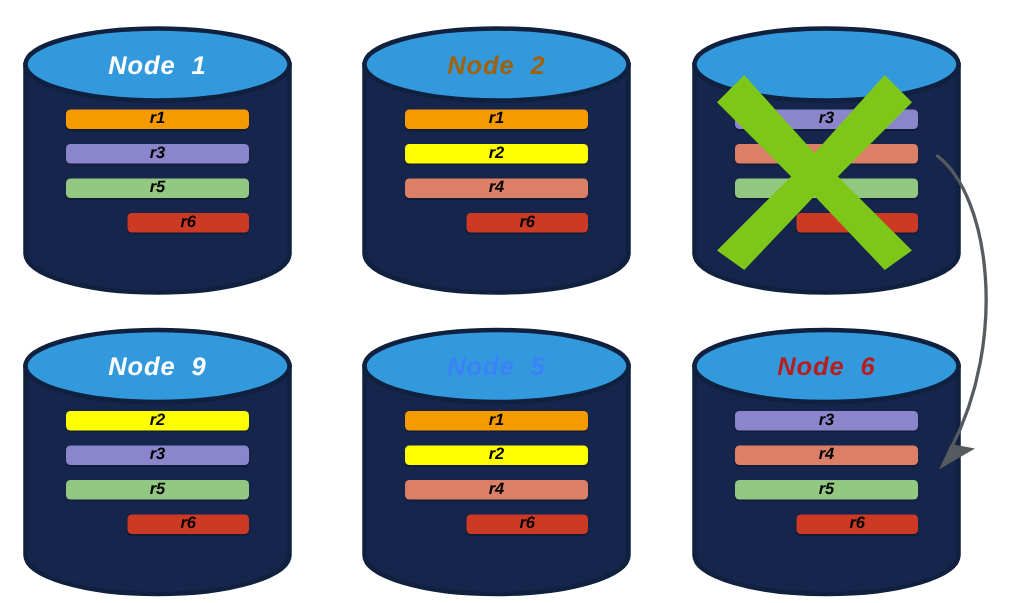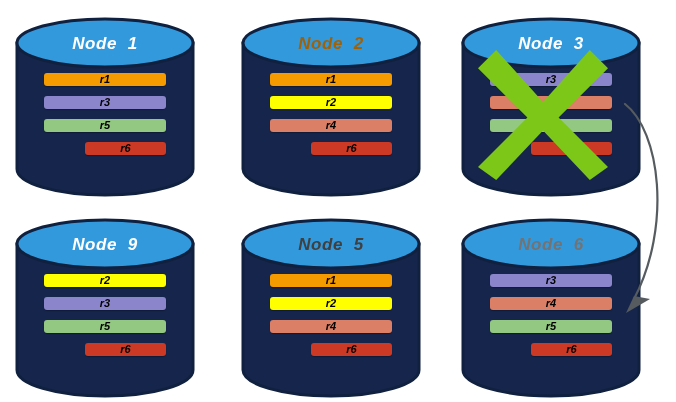--- a/index.html
+++ b/index.html
@@ -134,21 +134,20 @@
           <div class="record" style="background: rgb(204, 58, 38);">
             <span class="record-label">r6</span>
           </div>
         </div>
       </div>
       <div class="node" style="left: 460px; top: 6px;">
         <svg class="cyl-svg" viewBox="0 0 182 180">
           <path d="M 3 26 L 3 152 A 88 26 0 0 0 179 152 L 179 26 Z" fill="#16254C" stroke="#10203F" stroke-width="3"></path>
           <ellipse cx="91" cy="26" rx="88" ry="24" fill="#3399DD" stroke="#10203F" stroke-width="3"></ellipse>
         </svg>
-        <div class="node-label" style="color: rgb(255, 255, 255);">Node  3</div>
         <div class="records">
           <div class="record" style="background: rgb(139, 134, 203);">
             <span class="record-label">r3</span>
           </div>
           <div class="record" style="background: rgb(219, 127, 102);">
             <span class="record-label">r4</span>
           </div>
           <div class="record" style="background: rgb(147, 200, 130);">
             <span class="record-label">r5</span>
           </div>
@@ -181,42 +180,42 @@
           <div class="record" style="background: rgb(204, 58, 38);">
             <span class="record-label">r6</span>
           </div>
         </div>
       </div>
       <div class="node" style="left: 240px; top: 207px;">
         <svg class="cyl-svg" viewBox="0 0 182 180">
           <path d="M 3 26 L 3 152 A 88 26 0 0 0 179 152 L 179 26 Z" fill="#16254C" stroke="#10203F" stroke-width="3"></path>
           <ellipse cx="91" cy="26" rx="88" ry="24" fill="#3399DD" stroke="#10203F" stroke-width="3"></ellipse>
         </svg>
-        <div class="node-label" style="color: #404040;">Node  5</div>
+        <div class="node-label" style="color: #3b82f6;">Node  5</div>
         <div class="records">
           <div class="record" style="background: rgb(245, 155, 0);">
             <span class="record-label">r1</span>
           </div>
           <div class="record" style="background: rgb(255, 255, 0);">
             <span class="record-label">r2</span>
           </div>
           <div class="record" style="background: rgb(219, 127, 102);">
             <span class="record-label">r4</span>
           </div>
           <div class="record" style="background: rgb(204, 58, 38);">
             <span class="record-label">r6</span>
           </div>
         </div>
       </div>
       <div class="node" style="left: 460px; top: 207px;">
         <svg class="cyl-svg" viewBox="0 0 182 180">
           <path d="M 3 26 L 3 152 A 88 26 0 0 0 179 152 L 179 26 Z" fill="#16254C" stroke="#10203F" stroke-width="3"></path>
           <ellipse cx="91" cy="26" rx="88" ry="24" fill="#3399DD" stroke="#10203F" stroke-width="3"></ellipse>
         </svg>
-        <div class="node-label" style="color: #737373;">Node  6</div>
+        <div class="node-label" style="color: #b91c1c;">Node  6</div>
         <div class="records">
           <div class="record" style="background: rgb(139, 134, 203);">
             <span class="record-label">r3</span>
           </div>
           <div class="record" style="background: rgb(219, 127, 102);">
             <span class="record-label">r4</span>
           </div>
           <div class="record" style="background: rgb(147, 200, 130);">
             <span class="record-label">r5</span>
           </div>

